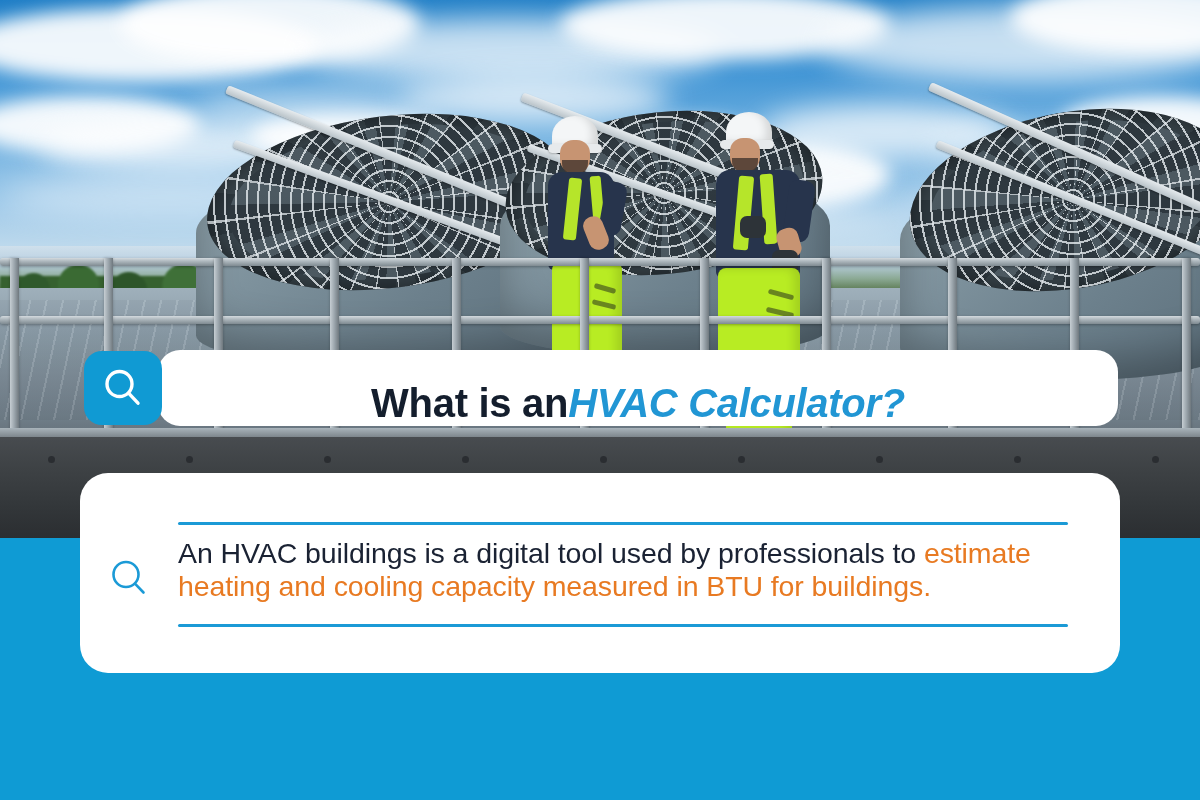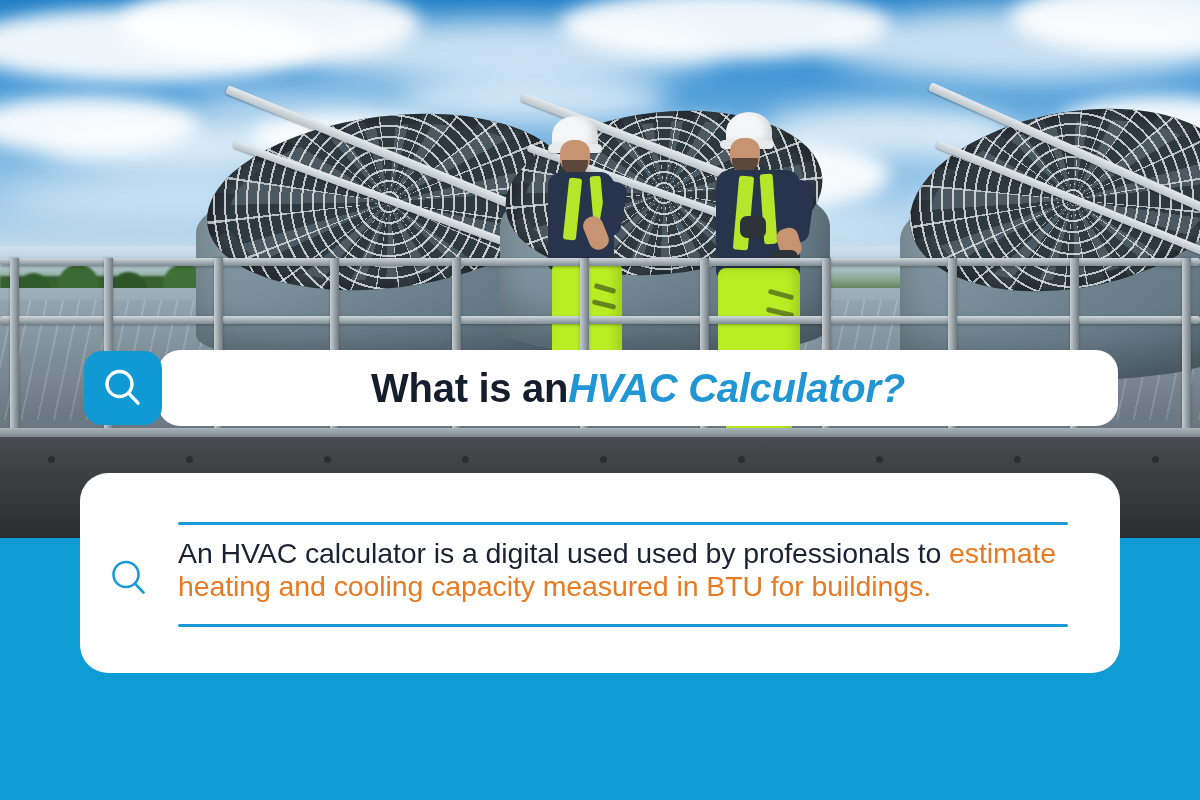--- a/index.html
+++ b/index.html
@@ -255,21 +255,21 @@
     left: 158px; top: 350px;
     width: 960px; height: 76px;
     background: #ffffff;
     border-radius: 22px;
   }
   .title-text {
     position: absolute;
     left: 0; top: 0;
     width: 960px; height: 76px;
     display: flex;
-    align-items: center;
+    align-items: flex-end;
     justify-content: center;
     white-space: nowrap;
     font-size: 40px;
     font-weight: 700;
     letter-spacing: -0.3px;
   }
   .t-dark { color: #141e2d; }
   .t-blue { color: #2196d4; font-style: italic; }
 
   .search-badge {
@@ -463,19 +463,19 @@
     <div class="rule rule-top"></div>
 
     <div class="body-magnifier">
       <svg width="44" height="44" viewBox="0 0 44 44">
         <circle cx="18" cy="17.5" r="12.5" fill="none" stroke="#1b9ad6" stroke-width="2.6"></circle>
         <line x1="27.2" y1="26.8" x2="35.5" y2="35.5" stroke="#1b9ad6" stroke-width="2.6" stroke-linecap="round"></line>
       </svg>
     </div>
 
     <div class="body-text">
-      <span>An HVAC calculator is a digital used used by professionals to </span><span class="b-orange">estimate heating and cooling capacity measured in BTU for buildings.</span>
+      <span>An HVAC buildings is a digital tool used by professionals to </span><span class="b-orange">estimate heating and cooling capacity measured in BTU for buildings.</span>
     </div>
 
     <div class="rule rule-bottom"></div>
   </div>
 
 </div>
 
 </body></html>

